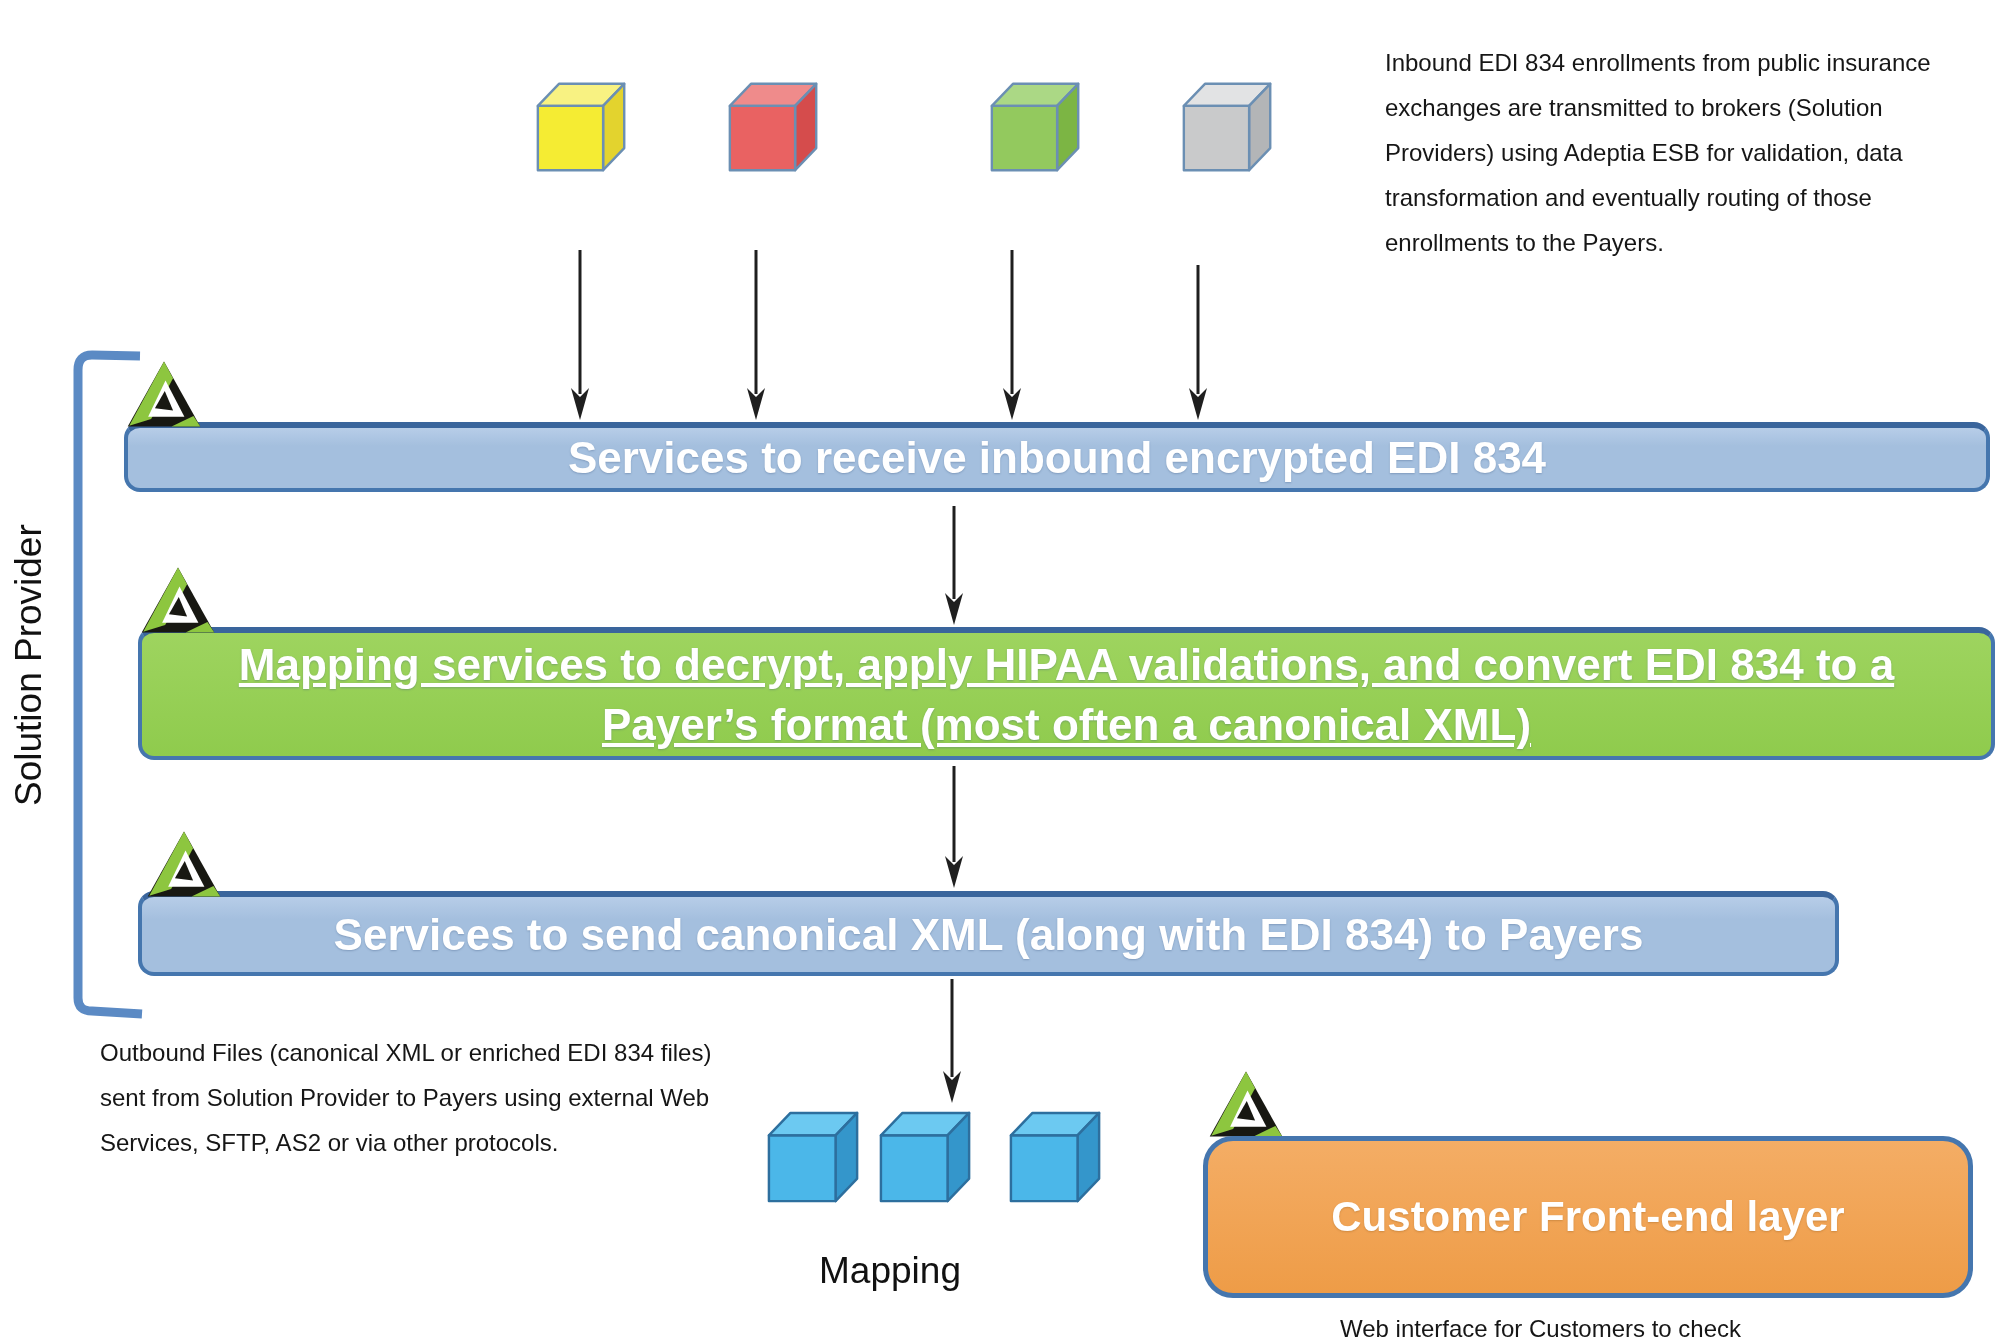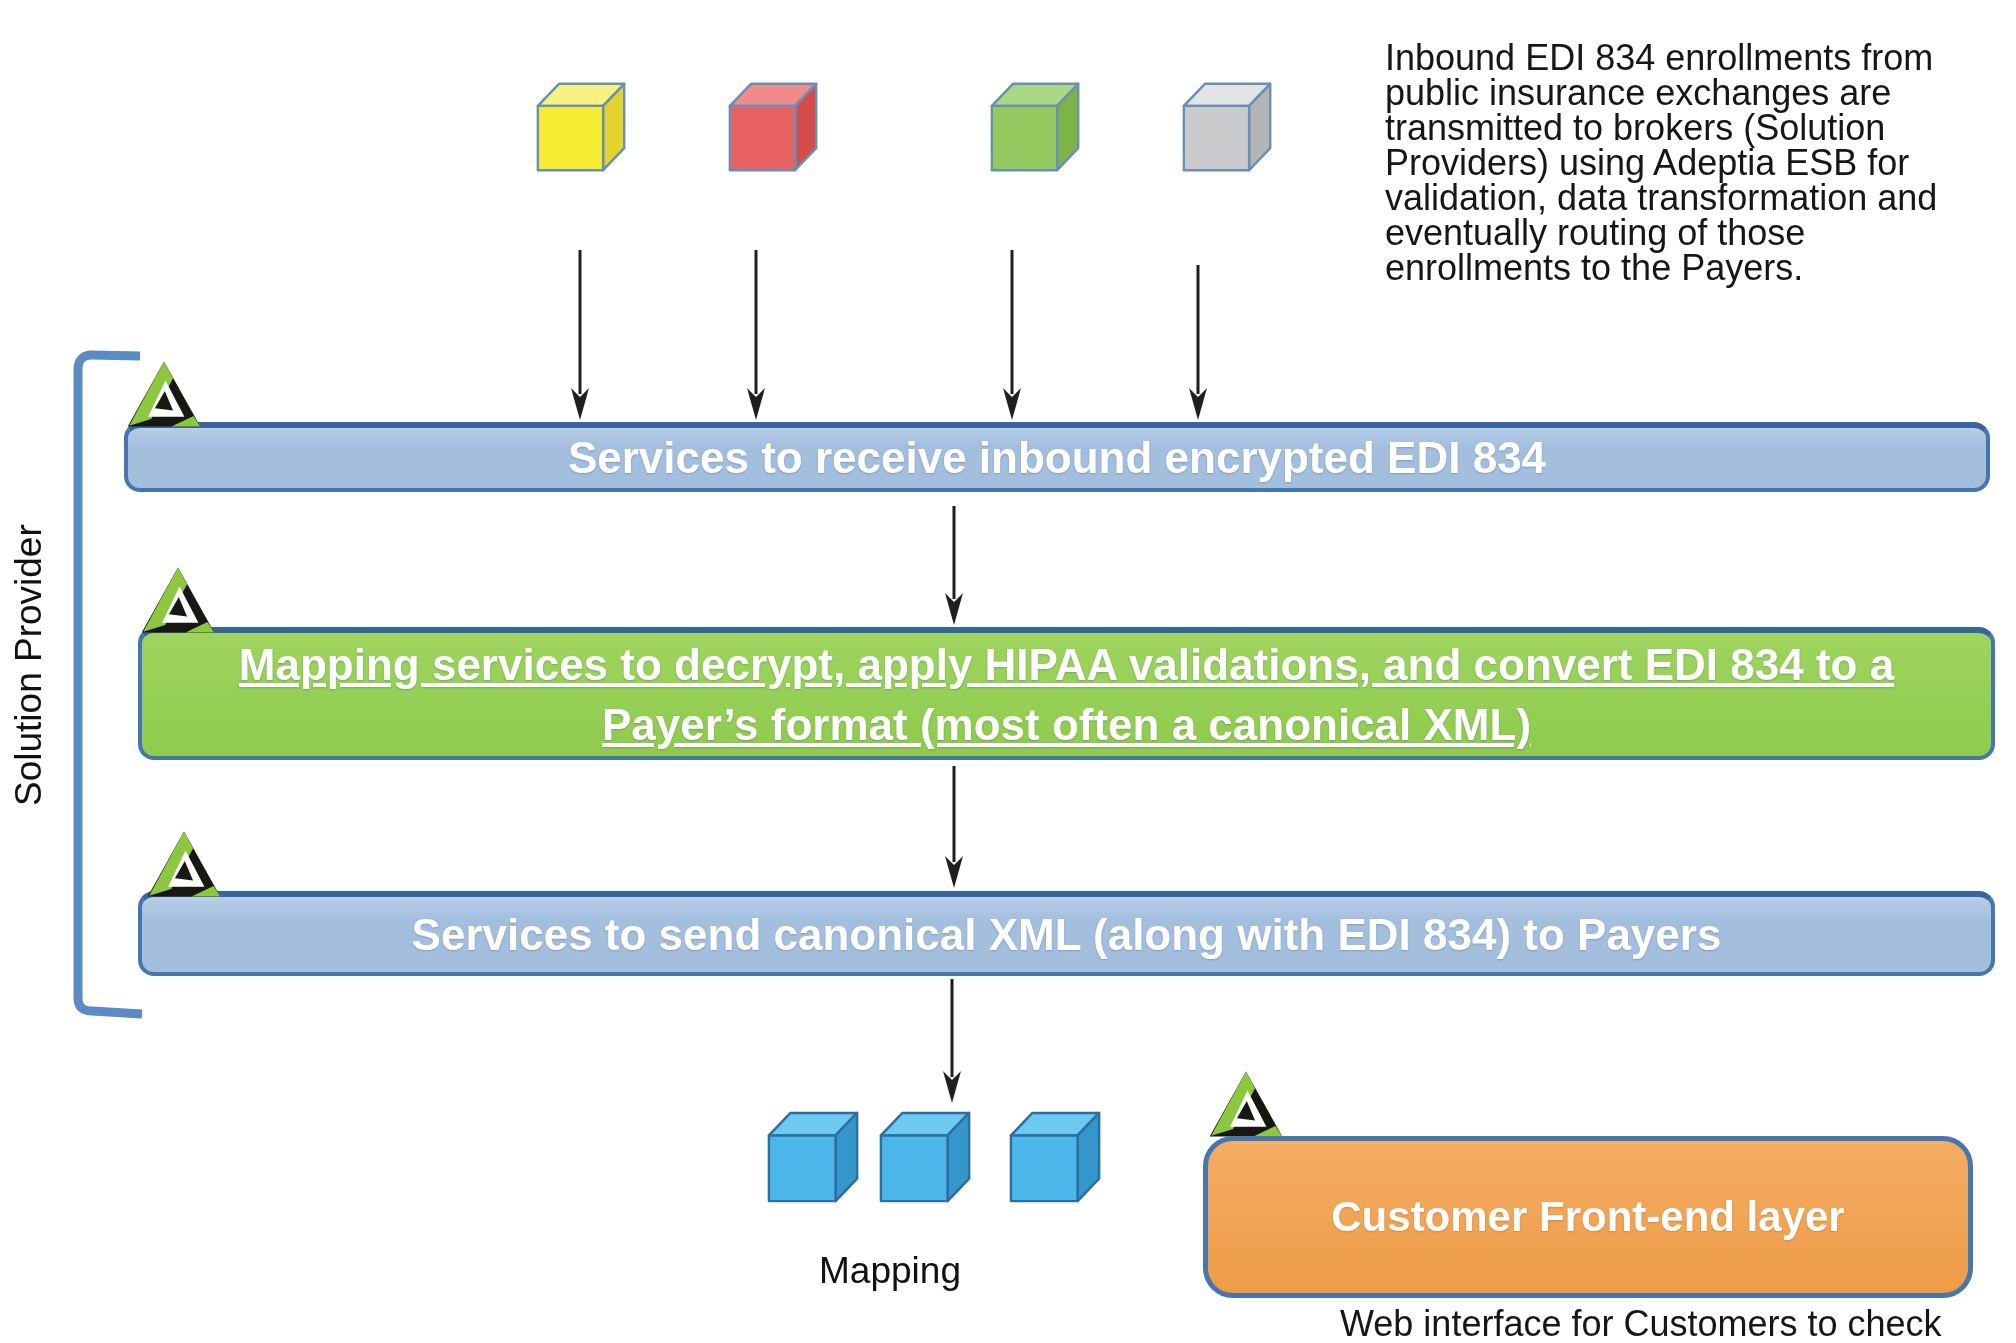--- a/index.html
+++ b/index.html
@@ -3,42 +3,42 @@
 <meta charset="utf-8">
 <style>
   html,body { margin:0; padding:0; background:#ffffff; }
   .canvas {
     position:relative; width:2016px; height:1343px; overflow:hidden;
     background:#ffffff; font-family:"Liberation Sans", sans-serif; color:#1a1a1a;
   }
   .abs { position:absolute; }
 
   
-  .note { font-size:36px; line-height:35px; color:#161616; }
+  .note { font-size:24px; line-height:45px; color:#161616; }
   .note-topright   { left:1385px; top:40px;  width:585px; }
   .note-outbound   { left:100px;  top:1030px; width:615px; }
   .note-webintf    { left:1340px; top:1306px; width:650px; }
   .big-label { font-size:37px; color:#111; }
   .hc-label  { left:640px; top:194px; width:600px; text-align:center; }
   .payers-label { left:690px; top:1250px; width:400px; text-align:center; }
 
   
   .bar {
     border:4px solid #4576ae; border-top:6px solid #3a659c;
     border-radius:16px; box-sizing:border-box;
     display:flex; align-items:center; justify-content:center;
     color:#ffffff; font-weight:bold; text-align:center;
     text-shadow:0 1px 2px rgba(60,90,130,0.35);
   }
   .bar-blue  { background:linear-gradient(180deg,#b7cde8 0%,#a4bfde 30%,#a4bfde 100%); }
   .bar-green { background:linear-gradient(180deg,#9ed45f 0%,#8fcb4d 100%); }
   .bar-receive { left:124px; top:422px; width:1866px; height:70px;  font-size:44px; }
   .bar-mapping { left:138px; top:627px; width:1857px; height:133px; font-size:44px; line-height:60px;text-decoration:underline; }
   .bar-mapping .bar-text { max-width:1760px; }
-  .bar-send    { left:138px; top:891px; width:1857px; height:85px;  font-size:44px; }
+  .bar-send    { left:138px; top:891px; width:1701px; height:85px;  font-size:44px; }
 
   .customer-box {
     left:1203px; top:1136px; width:770px; height:162px; box-sizing:border-box;
     background:linear-gradient(180deg,#f4ad65 0%,#ee9c47 100%);
     border:5px solid #4576ae; border-radius:30px;
     display:flex; flex-direction:column; align-items:center; justify-content:center;
     color:#fff; font-weight:bold; font-size:42px; line-height:56px; text-align:center;
     text-shadow:0 1px 2px rgba(140,90,30,0.35);
   }
 
@@ -175,20 +175,21 @@
     </svg>
   </div>
 
   <div class="abs" style="left:66px;top:348px">
     <svg class="bracket-svg" width="80" height="672" viewBox="0 0 80 672">
       <path d="M 74 8 L 26 7 Q 12 7 12 22 L 12 650 Q 12 663 26 663 L 76 666" fill="none" stroke="#5b8ac4" stroke-width="9" stroke-linejoin="round" stroke-linecap="butt"></path>
     </svg>
   </div>
   <div class="abs solution-label">Solution Provider</div>
 
+  <div class="abs note note-outbound">Outbound Files (canonical XML or enriched EDI 834 files) sent from Solution Provider to Payers using external Web Services, SFTP, AS2 or via other protocols.</div>
 
   <div class="abs" style="left:942px;top:979px">
     <svg class="arrow-svg" width="20" height="124" viewBox="0 0 20 124">
       <line x1="10" y1="0" x2="10" y2="98" stroke="#1f1f1f" stroke-width="3"></line>
       <polygon points="10,124 1,92 10,101 19,92" fill="#1f1f1f"></polygon>
     </svg>
   </div>
 
   <div class="abs" style="left:765px;top:1108px">
     <svg class="cube-svg" width="98" height="98" viewBox="0 0 100 100">

